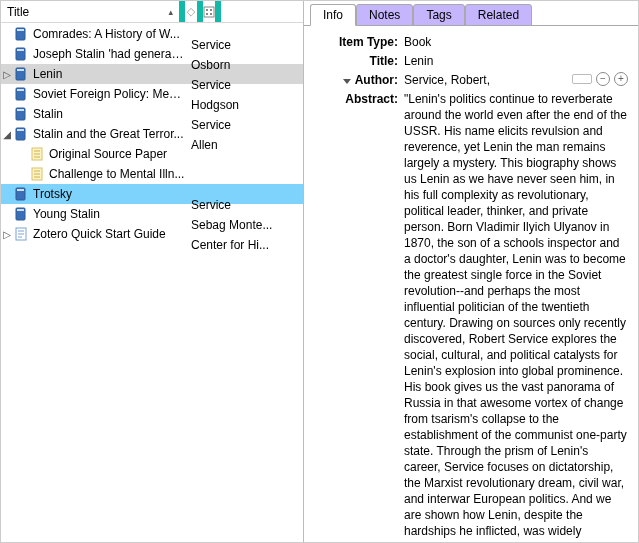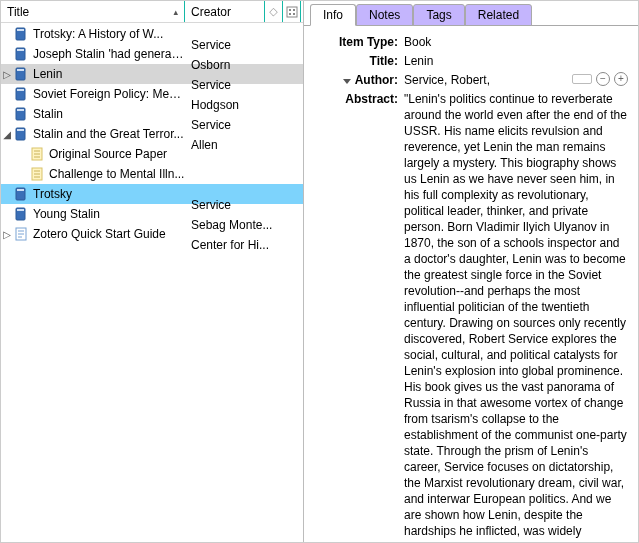--- a/index.html
+++ b/index.html
@@ -25,21 +25,21 @@
   .col-headers {
     display: flex;
     height: 22px;
     border-bottom: 1px solid #d8d8d8;
     background: #fff;
   }
   .col-headers .col {
     display: flex;
     align-items: center;
     padding: 0 6px;
-    border-right: 1px solid #14b8a6;
+    border-right: 6px solid #14b8a6;
   }
   .col-title { width: 184px; justify-content: space-between; }
   .col-creator { width: 80px; }
   .col-attach { width: 18px; justify-content: center; }
   .col-plus { width: 18px; justify-content: center; border-right: none; }
   .sort-arrow {
     font-size: 9px;
     color: #555;
   }
   .tree {
@@ -189,23 +189,20 @@
 </style>
 </head>
 <body>
 
 <div class="left-pane">
   <div class="col-headers">
     <div class="col col-title">
       <span>Title</span>
       <span class="sort-arrow">▴</span>
     </div>
-    <div class="col col-creator">
-      <span>Creator</span>
-    </div>
     <div class="col col-attach">
       <span class="attach-ico">◇</span>
     </div>
     <div class="col col-plus">
       <span class="plus-ico">
         <svg width="12" height="12">
             <rect x="1" y="1" width="10" height="10" fill="none" stroke="#888"></rect>
             <rect x="3" y="3" width="2" height="2" fill="#888"></rect>
             <rect x="7" y="3" width="2" height="2" fill="#888"></rect>
             <rect x="3" y="7" width="2" height="2" fill="#888"></rect>
@@ -217,21 +214,21 @@
   <div class="tree" id="tree">
       <div class="row">
         <div class="cell-title indent0">
           <span class="twisty"></span>
           <span class="icon">
             <svg width="14" height="14">
               <rect x="2" y="1" width="9" height="12" rx="1" fill="#3a6fb7" stroke="#2a5a99"></rect>
               <rect x="3" y="2" width="7" height="2" fill="#cfe0f5"></rect>
             </svg>
           </span>
-          <span class="title-text">Trotsky: A History of W...</span>
+          <span class="title-text">Comrades: A History of W...</span>
         </div>
         <div class="cell-creator">Service</div>
       </div>
       <div class="row">
         <div class="cell-title indent0">
           <span class="twisty"></span>
           <span class="icon">
             <svg width="14" height="14">
               <rect x="2" y="1" width="9" height="12" rx="1" fill="#3a6fb7" stroke="#2a5a99"></rect>
               <rect x="3" y="2" width="7" height="2" fill="#cfe0f5"></rect>

